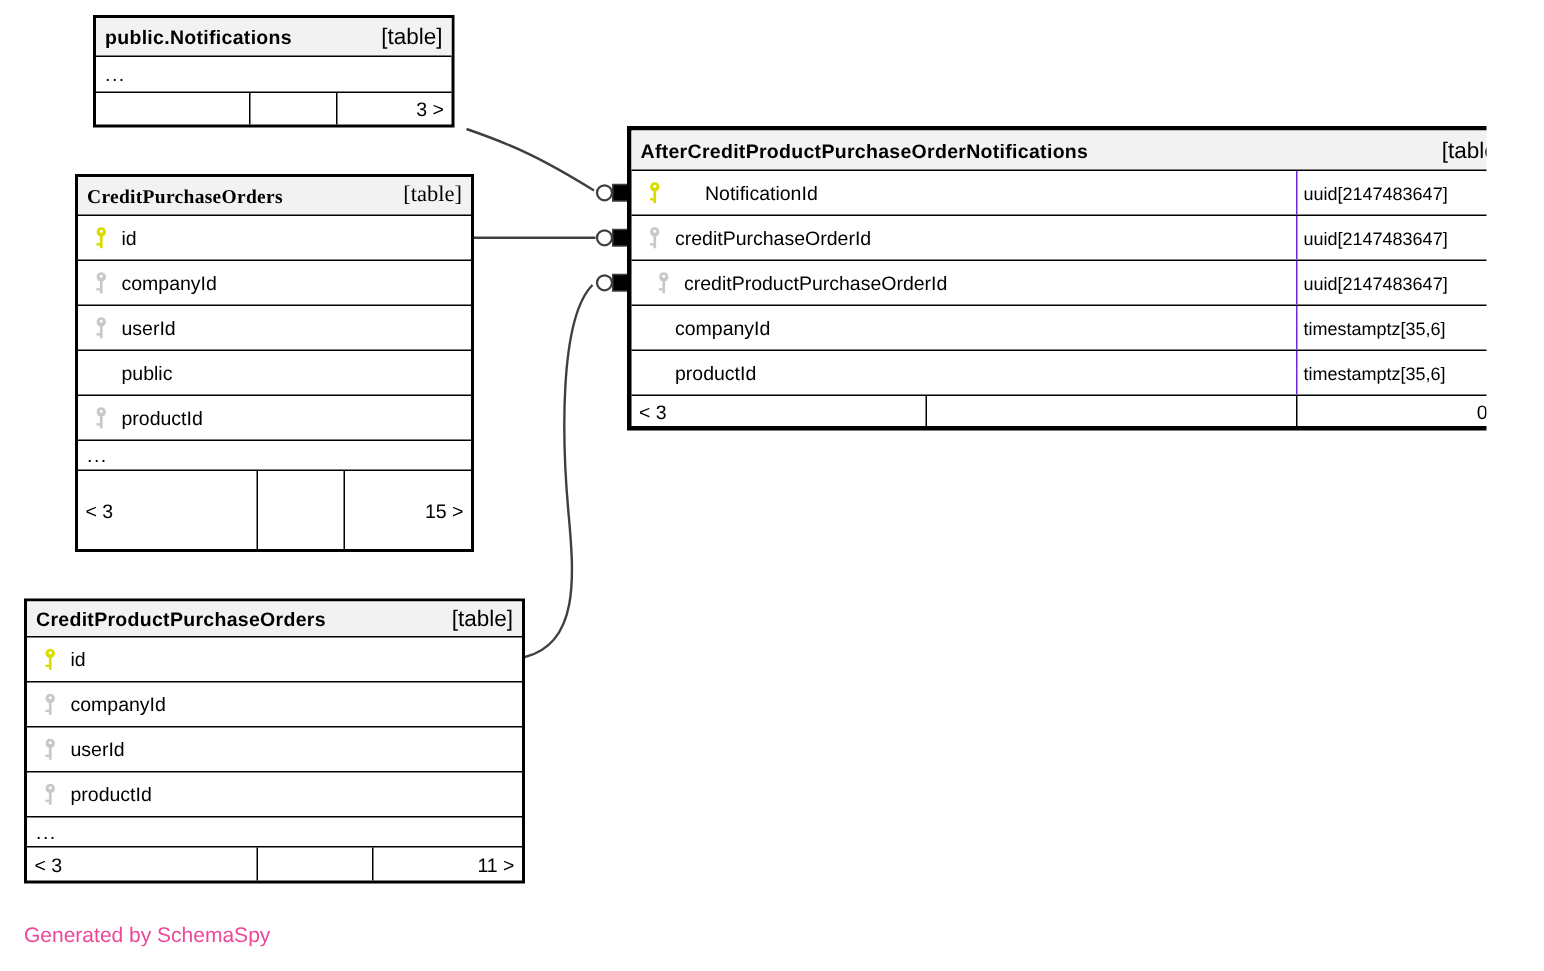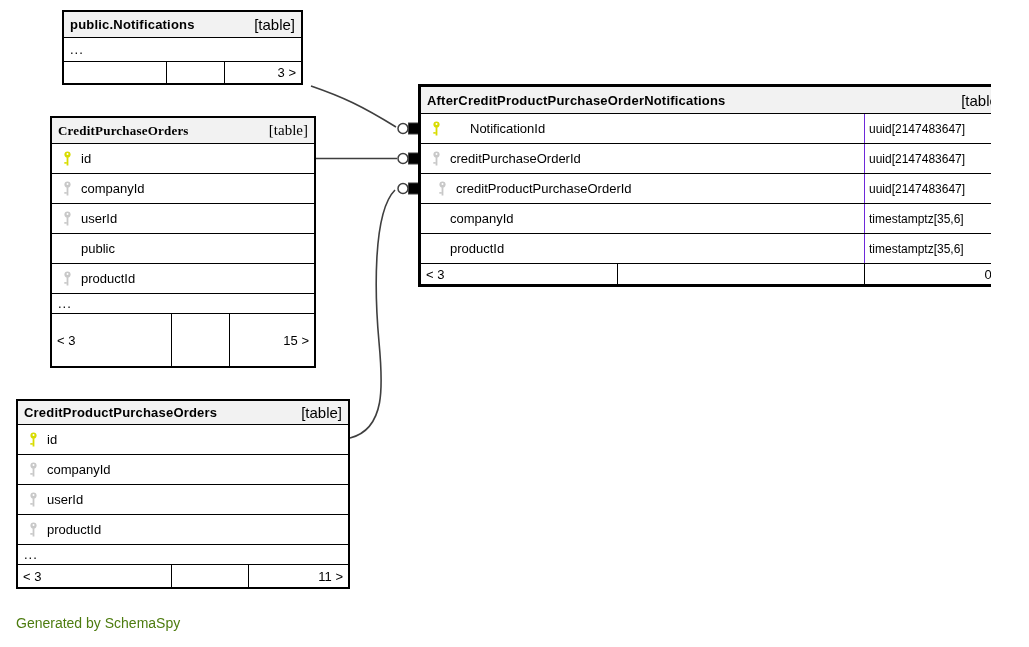--- a/index.html
+++ b/index.html
@@ -60,21 +60,21 @@
   }
   .fcell{
     height:100%;display:flex;align-items:center;
     box-sizing:border-box;padding:0 5px;flex:none;
   }
   .fcell.div{border-right:1px solid #000;}
   .fcell.grow{flex:1;justify-content:flex-end;}
 
   .credit-note{
     position:absolute;left:16px;top:615px;
-    font-size:14px;color:#4d7c0f;
+    font-size:14px;color:#ec4899;
   }
 </style>
 </head>
 <body>
 
 <div class="canvas">
 
   <svg class="wires" width="1029" height="647" viewBox="0 0 1029 647">
     <g stroke="#3f3f3f" stroke-width="1.6" fill="none">
       <path d="M 311 86 C 343 97, 362 106, 396 127"></path>

